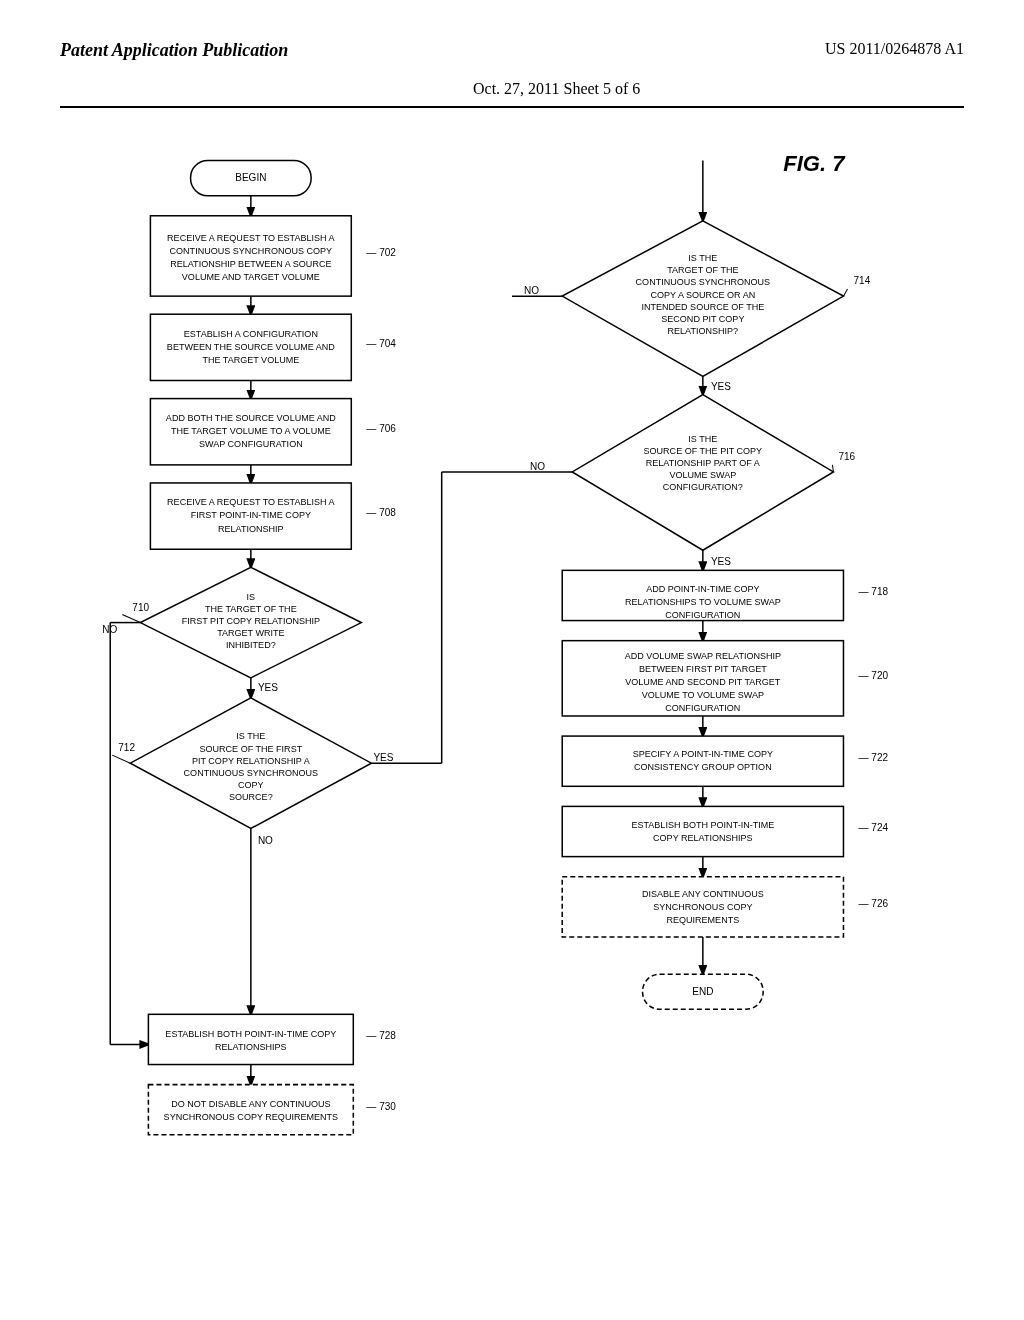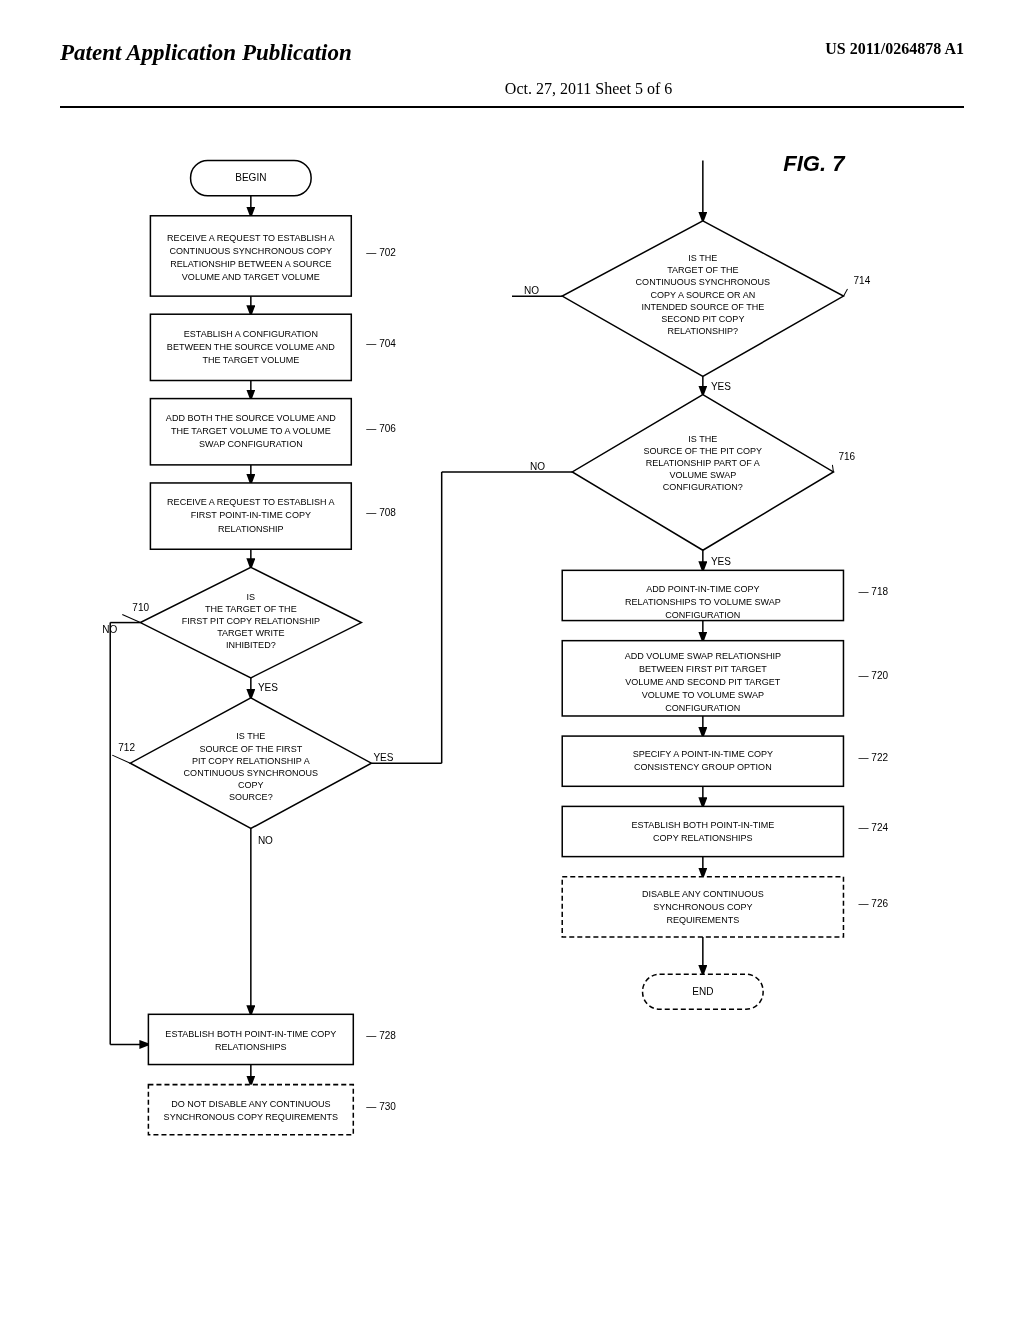--- a/index.html
+++ b/index.html
@@ -22,34 +22,34 @@
     .header {
       display: flex;
       justify-content: space-between;
       align-items: flex-start;
       border-bottom: 2px solid #000;
       padding-bottom: 8px;
       margin-bottom: 30px;
     }
 
     .header-left {
-      font-size: 23px;
+      font-size: 18px;
       font-weight: bold;
       font-style: italic;
     }
 
     .header-center {
       font-size: 16px;
       text-align: center;
       margin-top: 40px;
     }
 
     .header-right {
       font-size: 16px;
-      font-weight: bold;
+      font-weight: normal;
     }
 
     .flowchart-area {
       position: relative;
       width: 100%;
       height: 1160px;
     }
 
     
     .flowchart-svg {

